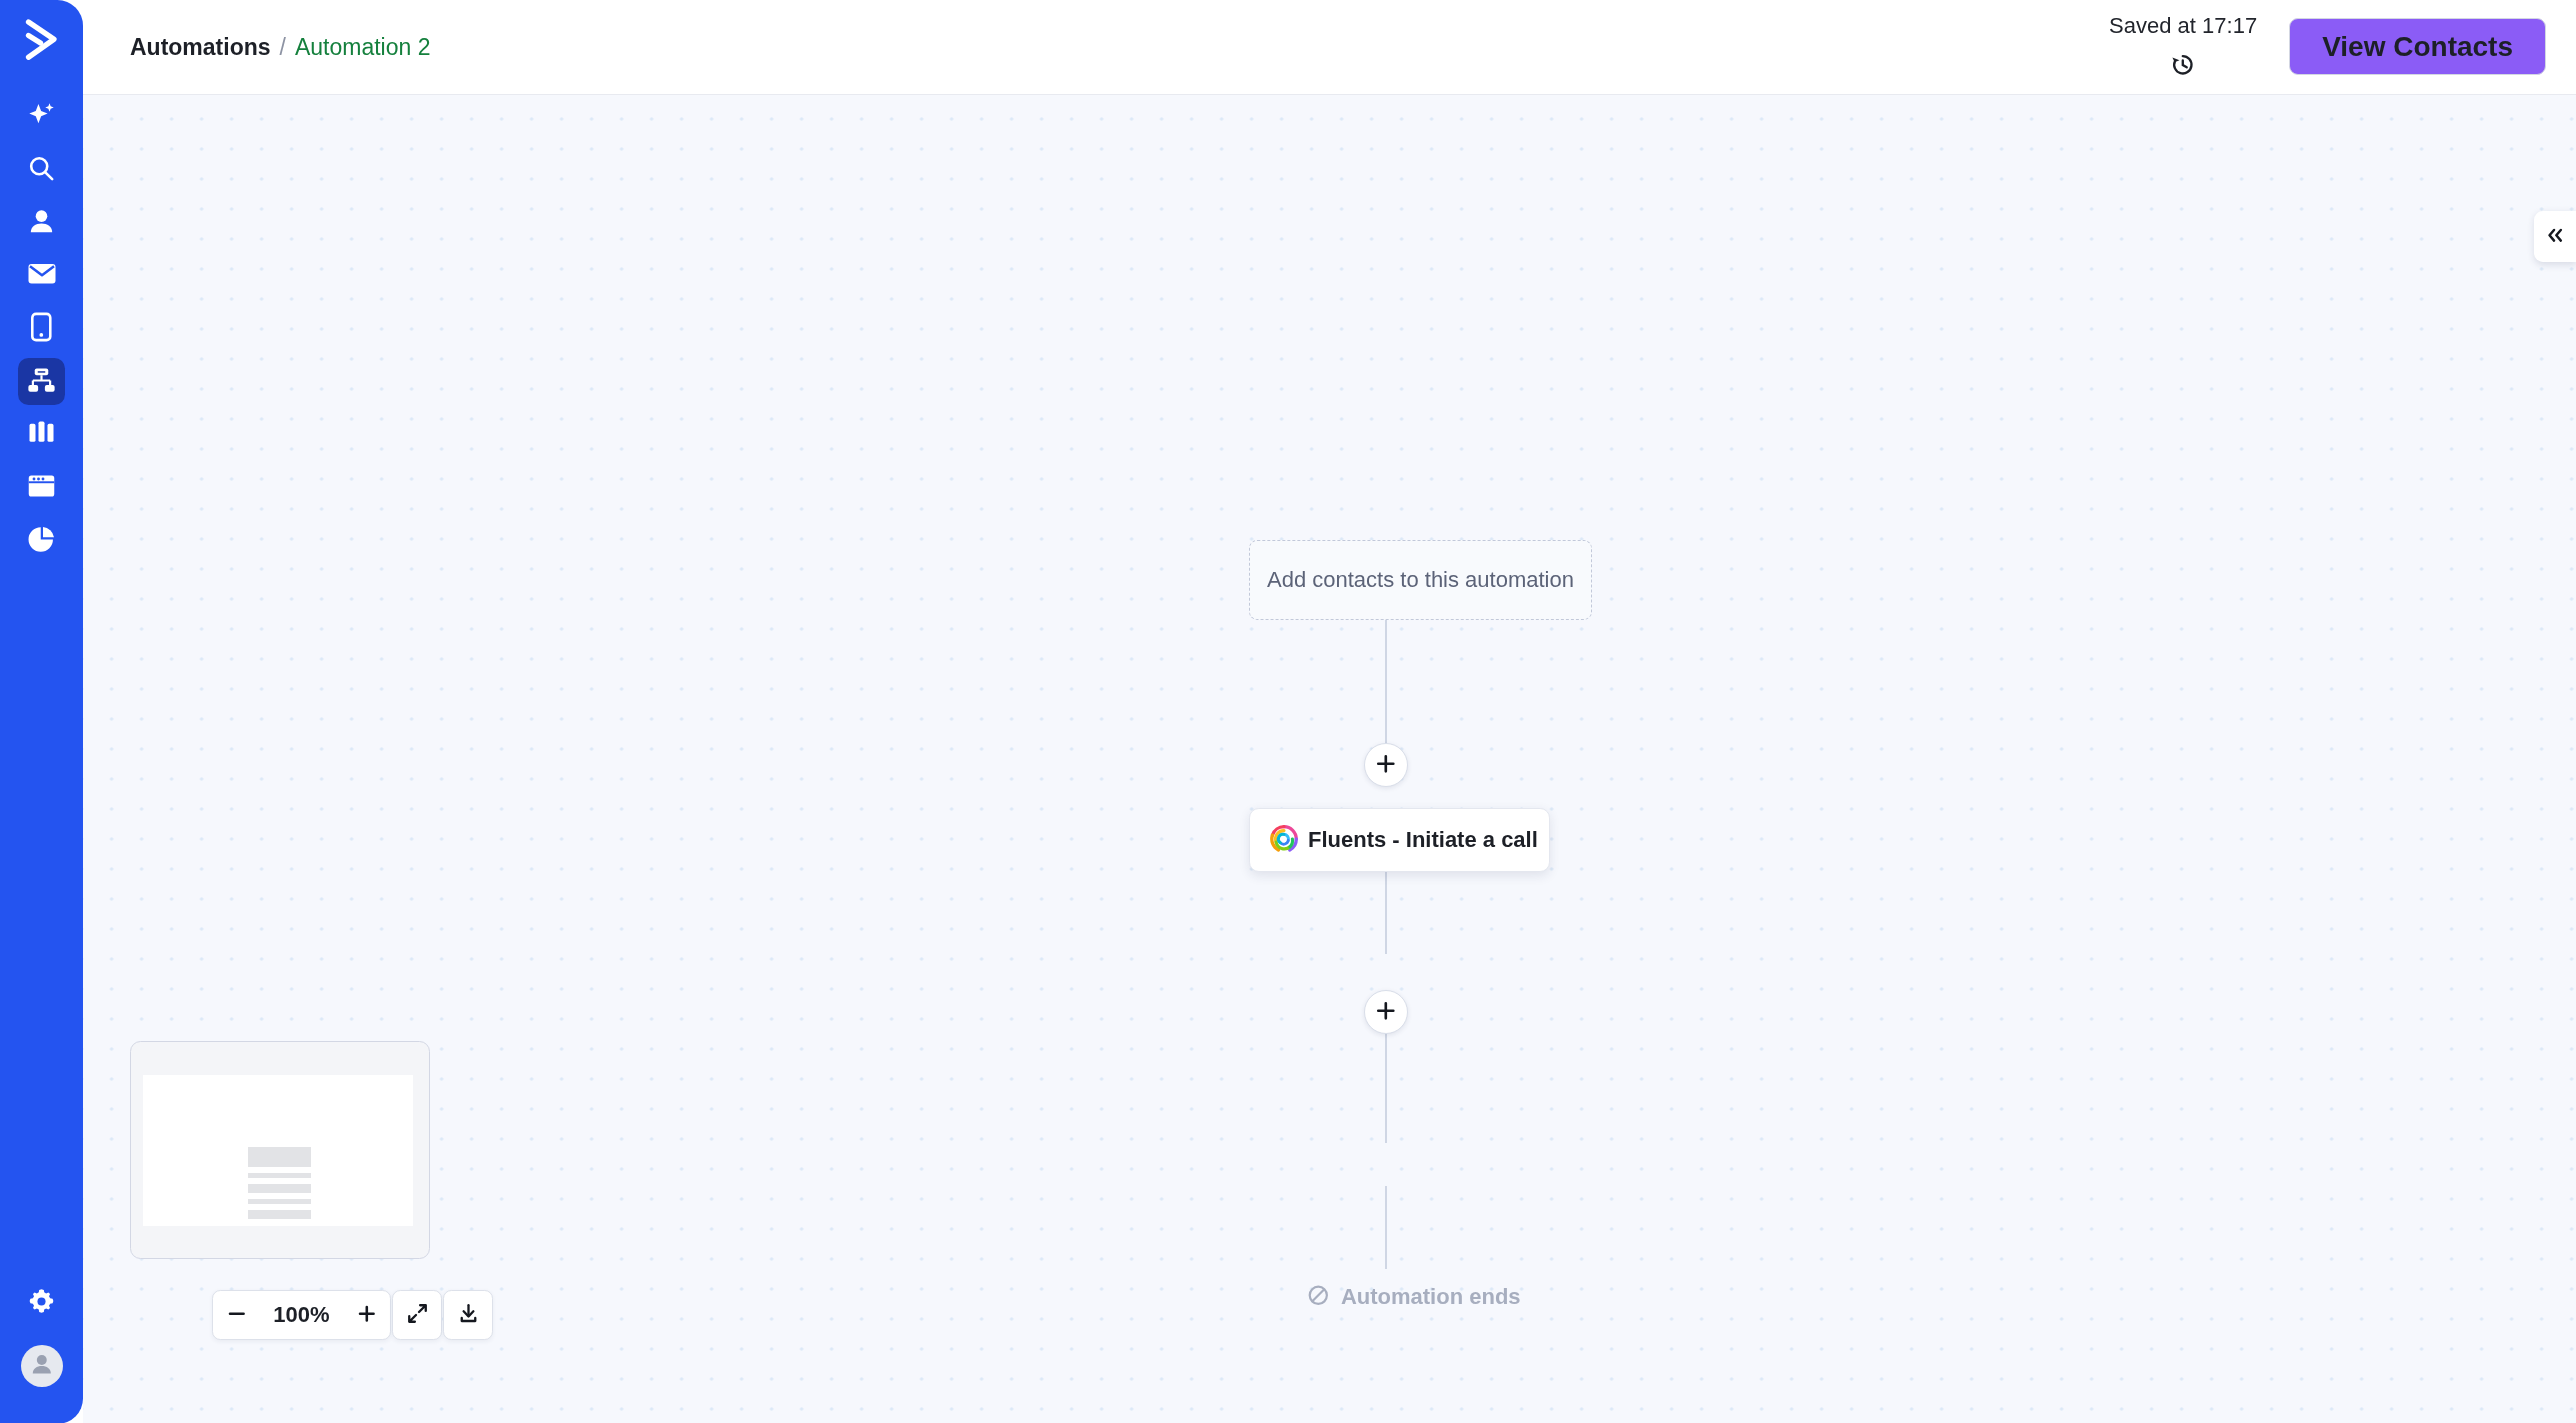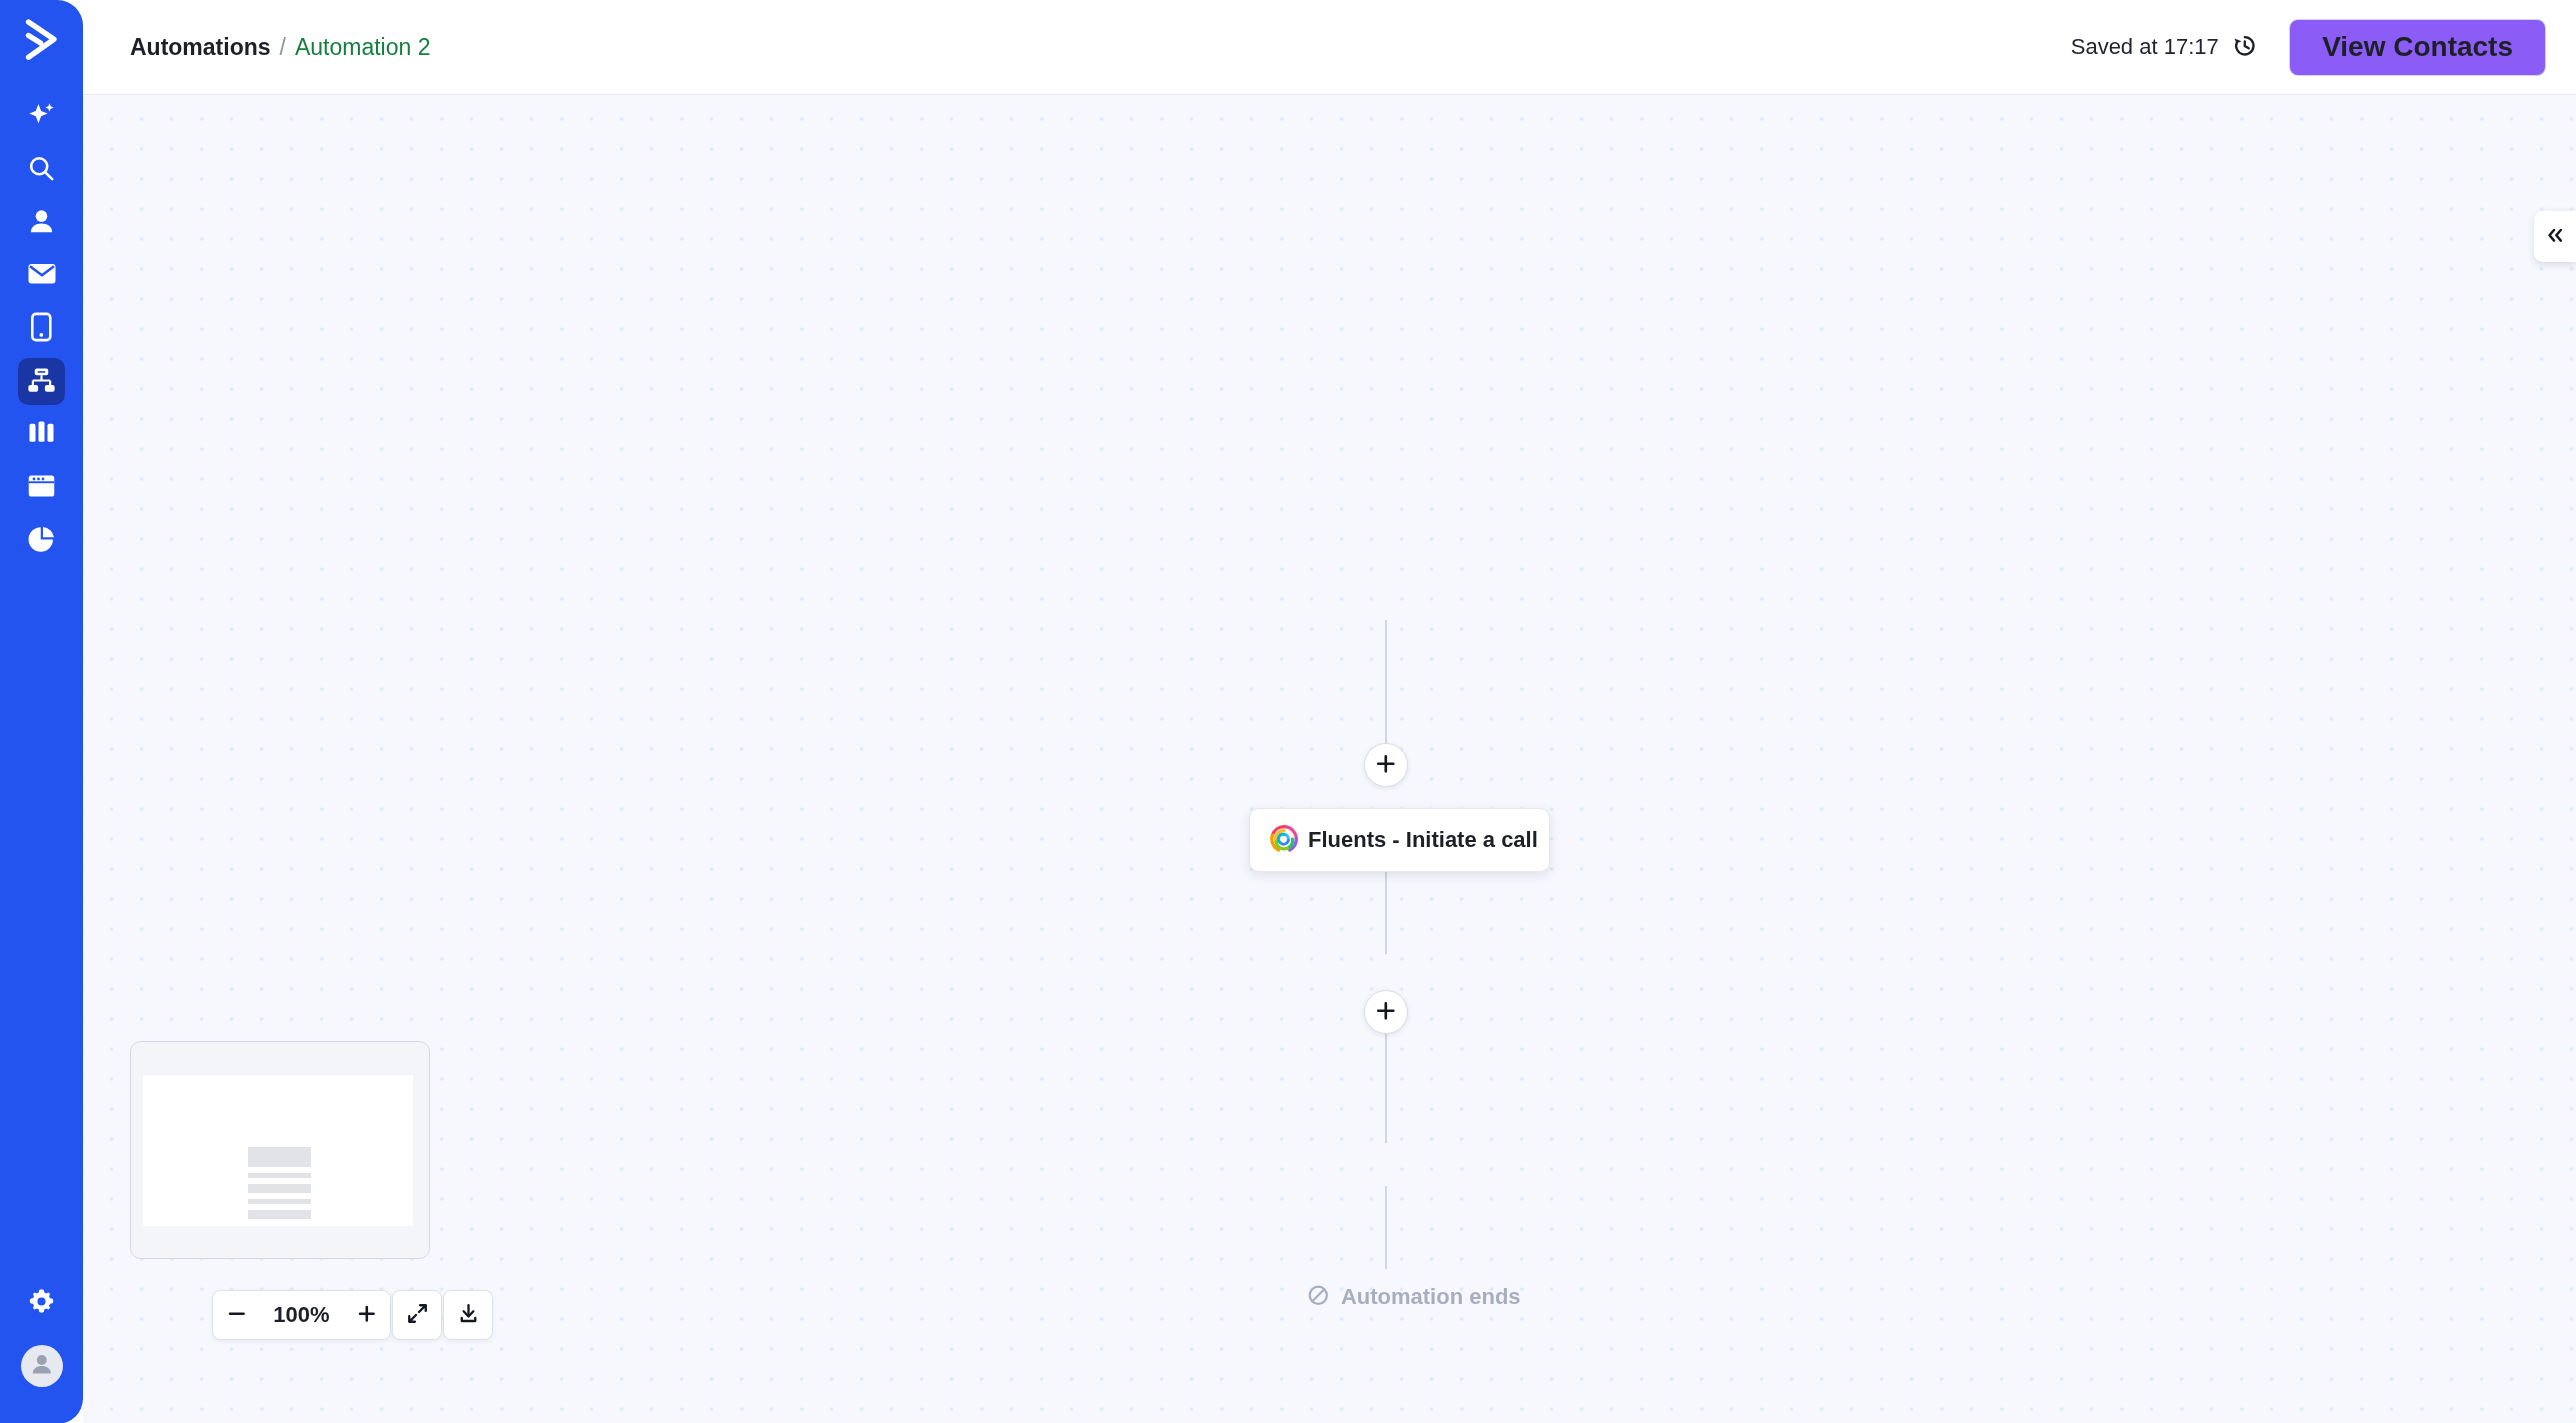--- a/index.html
+++ b/index.html
@@ -111,20 +111,21 @@
     align-items: center;
     gap: 0;
     padding-right: 30px;
   }
 
   .saved-block {
     display: flex;
     align-items: center;
     gap: 12.8px;
     margin-right: 32px;
+    flex-direction: column;
   }
   .saved-text { font-size: 22px; color: #22252c; white-space: nowrap; }
 
   .btn-outline {
     height: 57px;
     padding: 0 32px;
     background: #8b5cf6;
     border: 0.8px solid #d3d7e2;
     border-radius: 9px;
     font-size: 28px;
@@ -545,20 +546,21 @@
       <span>
         <svg width="19.6" height="16.6" viewBox="0 0 26 22">
           <path d="M12 4 L6 11 L12 18 M21 4 L15 11 L21 18" stroke="#15181f" stroke-width="3.3" fill="none" stroke-linecap="round" stroke-linejoin="round"></path>
         </svg>
       </span>
     </div>
 
     <div id="flow">
 
       <div class="row-top">
+        <div class="dashed-box contacts">Add contacts to this automation</div>
       </div>
 
       <div class="connector conn-1"></div>
 
       <div class="plus-btn plus-1">
         <span>
           <svg width="19.6" height="19.6" viewBox="0 0 26 26">
             <path d="M13 3 L13 23 M3 13 L23 13" stroke="#15181f" stroke-width="3.5" stroke-linecap="round"></path>
           </svg>
         </span>

